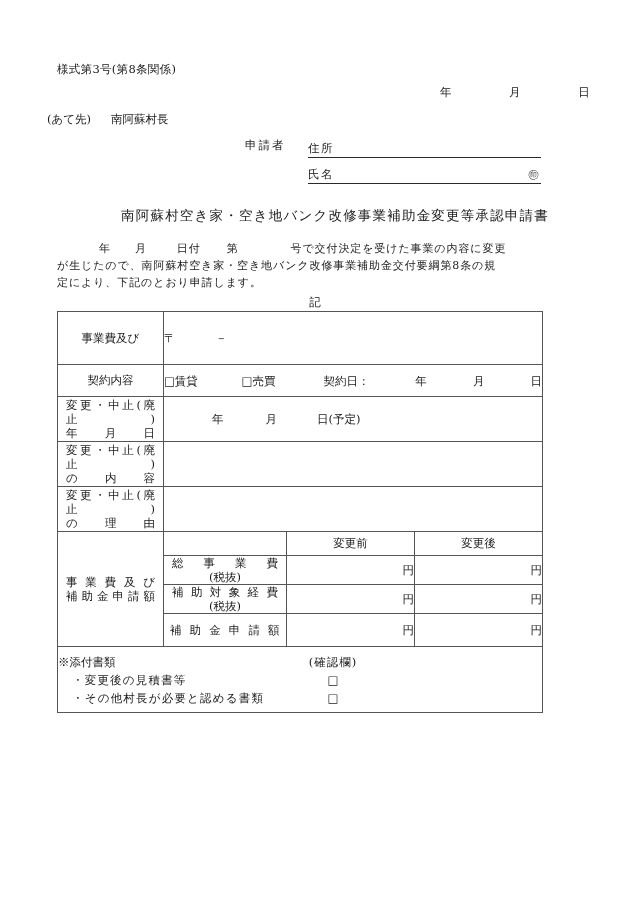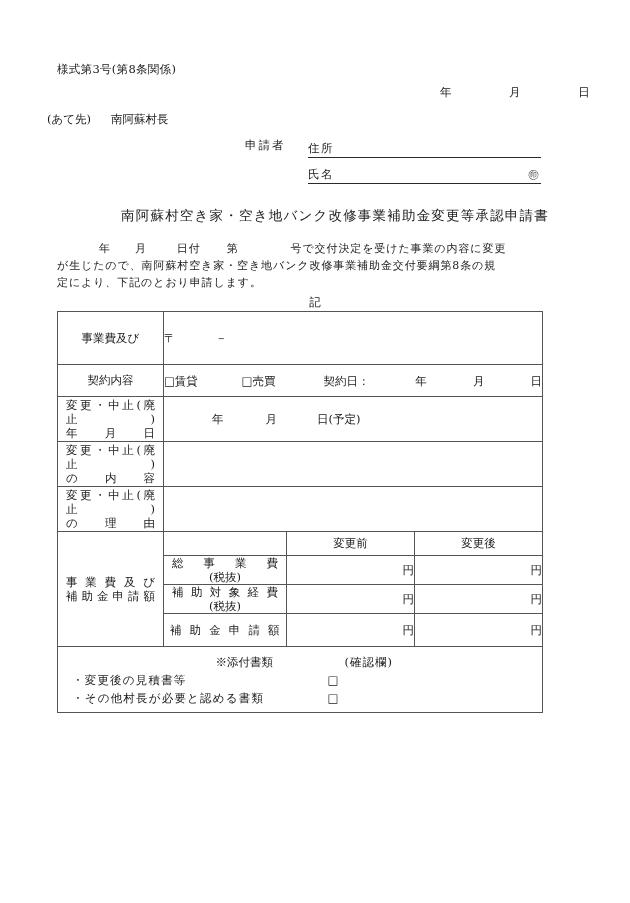--- a/index.html
+++ b/index.html
@@ -183,22 +183,22 @@
 
   .postal-inner { display: flex; align-items: center; white-space: nowrap; }
   .postal-inner .pgap { display: inline-block; width: 40px; }
 
   .dateplan-inner { white-space: nowrap; padding-left: 48px; }
   .dateplan-inner .g1 { display: inline-block; width: 42px; }
   .dateplan-inner .g2 { display: inline-block; width: 40px; }
 
   .attach-box { padding: 5px 8px 6px 8px; line-height: 18px; }
   .attach-head { display: flex; }
-  .attach-head .a-title { width: 215px; text-align: right; }
-  .attach-head .a-conf { width: 120px; text-align: right; letter-spacing: 1px;}
+  .attach-head .a-title { width: 215px; }
+  .attach-head .a-conf { width: 120px; text-align: center; letter-spacing: 1px;}
   .attach-item { display: flex; padding-left: 14px; }
   .attach-item .a-text { width: 201px; letter-spacing: 1.2px; }
   .attach-item .a-box { width: 120px; text-align: center; }
 </style>
 </head>
 <body>
 
 <div class="page">
 
   <div class="form-no">様式第3号(第8条関係)</div>

